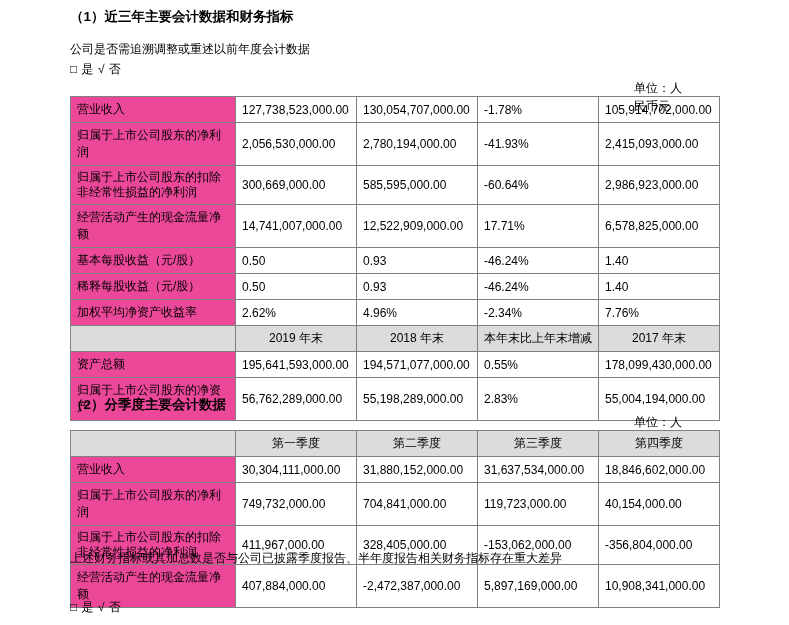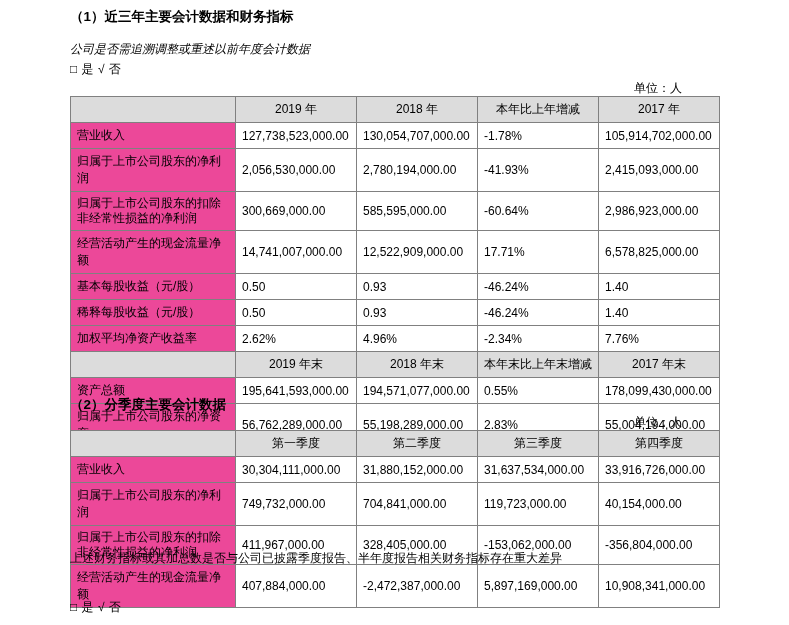--- a/index.html
+++ b/index.html
@@ -28,21 +28,21 @@
     padding: 0;
   }
   #title1 { position: absolute; left: 70px; top: 8px; }
   #title2 { position: absolute; left: 70px; top: 380px; margin-top: 16px; }
 
   .para {
     position: absolute;
     font-size: 12px;
     line-height: 18px;
   }
-  #q1 { left: 70px; top: 40px; font-style: italic; }
+  #q1 { left: 70px; top: 40px; }
   #q1opt { left: 70px; top: 60px; letter-spacing: 0.5px; }
   #unit1 { left: 634px; top: 79px; }
   #unit2 { left: 634px; top: 413px; }
   #q2 { left: 70px; top: 549px; }
   #q2opt { left: 70px; top: 598px; letter-spacing: 0.5px; }
 
   table.fin {
     position: absolute;
     border-collapse: collapse;
     table-layout: fixed;
@@ -96,27 +96,20 @@
   <table class="fin" id="table1">
     <colgroup>
       <col class="c0">
         <col class="c1">
         <col class="c2">
         <col class="c3">
         <col class="c4">
     </colgroup>
     <tbody>
       <tr>
-        <td class="hdr"></td>
-        <td class="hdr">2019 年</td>
-        <td class="hdr">2018 年</td>
-        <td class="hdr">本年比上年增减</td>
-        <td class="hdr">2017 年</td>
-      </tr>
-      <tr>
         <td class="lbl">营业收入</td>
         <td class="num">127,738,523,000.00</td>
         <td class="num">130,054,707,000.00</td>
         <td class="num">-1.78%</td>
         <td class="num">105,914,702,000.00</td>
       </tr>
       <tr>
         <td class="lbl">归属于上市公司股东的净利润</td>
         <td class="num">2,056,530,000.00</td>
         <td class="num">2,780,194,000.00</td>
@@ -199,21 +192,21 @@
         <td class="hdr">第一季度</td>
         <td class="hdr">第二季度</td>
         <td class="hdr">第三季度</td>
         <td class="hdr">第四季度</td>
       </tr>
       <tr>
         <td class="lbl">营业收入</td>
         <td class="num">30,304,111,000.00</td>
         <td class="num">31,880,152,000.00</td>
         <td class="num">31,637,534,000.00</td>
-        <td class="num">33,916,726,000.00</td>
+        <td class="num">18,846,602,000.00</td>
       </tr>
       <tr>
         <td class="lbl">归属于上市公司股东的净利润</td>
         <td class="num">749,732,000.00</td>
         <td class="num">704,841,000.00</td>
         <td class="num">119,723,000.00</td>
         <td class="num">40,154,000.00</td>
       </tr>
       <tr>
         <td class="lbl two-line">归属于上市公司股东的扣除非经常性损益的净利润</td>

